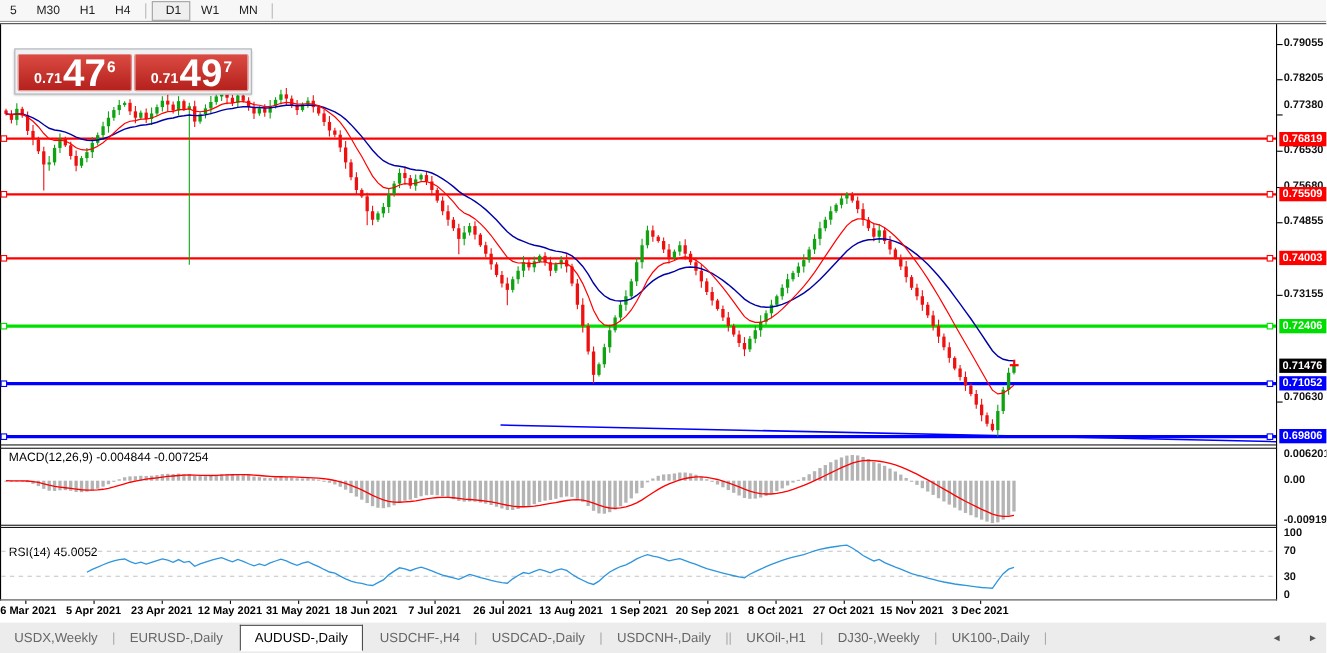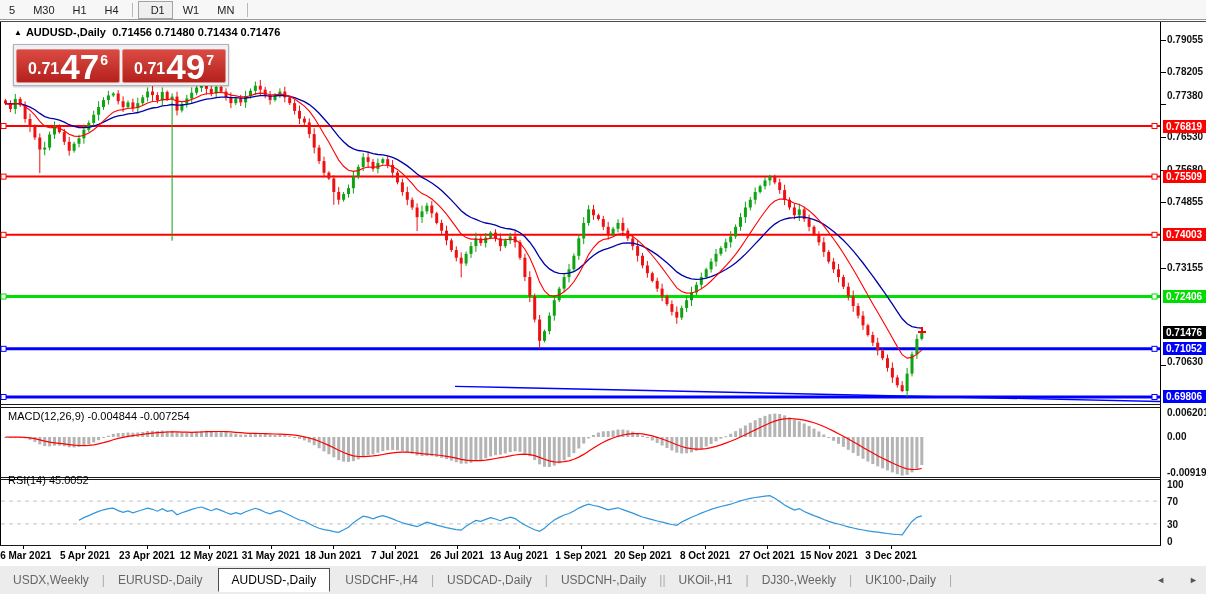--- a/index.html
+++ b/index.html
@@ -37,21 +37,21 @@
   #sell-btn{width:42px;}
   #buy-btn{width:49px;margin-left:auto;}
   .spin{width:16px;background:linear-gradient(#fdfdfd,#d8d8d8);border:1px solid #a9a9a9;color:#444;
         font-size:8px;display:flex;align-items:center;justify-content:center;cursor:pointer;}
   #vol-wrap{display:flex;margin-left:4px;}
   #vol-input{width:70px;border:1px solid #a9a9a9;border-left:none;border-right:none;
              font-family:"Liberation Sans",sans-serif;font-size:14px;font-weight:bold;text-align:right;padding:0 6px 0 0;}
   #tp-row2{display:flex;margin-top:2px;gap:2px;height:34px;}
   .price-box{flex:1;background:linear-gradient(#da4a42,#b5211d);border:1px solid #e08a85;border-radius:2px;
              color:#fff;display:flex;align-items:flex-end;justify-content:center;overflow:hidden;}
-  .pb-prefix{font-size:16px;font-weight:bold;margin:0 1px 4px 0;}
+  .pb-prefix{font-size:13px;font-weight:bold;margin:0 1px 4px 0;}
   .pb-big{font-size:35px;font-weight:bold;line-height:30px;}
   .pb-sup{font-size:14px;font-weight:bold;margin:2px 0 0 1px;align-self:flex-start;}
   
   #date-axis{position:absolute;left:1px;top:546px;width:1159px;height:18px;background:#fff;}
   .date-label{position:absolute;top:4px;transform:translateX(-50%);font-size:10px;font-weight:bold;color:#000;white-space:nowrap;}
   .date-tick{position:absolute;top:0;width:1px;height:3px;background:#000;}
   
   #tab-bar{position:absolute;left:0;top:566px;width:1206px;height:28px;background:#ececec;
            display:flex;align-items:center;font-size:12px;color:#666;}
   .tab{padding:5px 13px;white-space:nowrap;cursor:pointer;}
@@ -484,21 +484,20 @@
       <rect x="1" y="294.01832" width="5" height="5" fill="#fff" stroke="#00e000"></rect>
       <rect x="1152" y="294.01832" width="5" height="5" fill="#fff" stroke="#00e000"></rect>
       <rect x="1" y="346.33688" width="5" height="5" fill="#fff" stroke="#0000ff"></rect>
       <rect x="1152" y="346.33688" width="5" height="5" fill="#fff" stroke="#0000ff"></rect>
       <rect x="1" y="394.4823200000001" width="5" height="5" fill="#fff" stroke="#0000ff"></rect>
       <rect x="1152" y="394.4823200000001" width="5" height="5" fill="#fff" stroke="#0000ff"></rect>
       <rect x="918" y="331" width="8" height="2" fill="#ff0000"></rect>
       <rect x="921" y="327" width="2" height="4" fill="#ff0000"></rect>
     </svg>
 
-  <div id="chart-title"><span class="tri">▲</span><span>AUDUSD-,Daily</span>&nbsp;&nbsp;<span>0.71456 0.71480 0.71434 0.71476</span></div>
 
   <div id="trade-panel">
     <div id="tp-row2">
       <div class="price-box">
         <span class="pb-prefix">0.71</span>
         <span class="pb-big">47</span>
         <span class="pb-sup">6</span>
       </div>
       <div class="price-box">
         <span class="pb-prefix">0.71</span>
@@ -725,21 +724,21 @@
       <rect x="915.4000000000001" y="437" width="3" height="31.711664304968735" fill="#b4b4b4"></rect>
       <rect x="920.3000000000001" y="437" width="3" height="28.00006187843354" fill="#b4b4b4"></rect>
       <polyline points="5.5,437.0 10.4,437.1 15.3,437.1 20.200000000000003,437.1 25.1,437.3 30,437.8 34.900000000000006,438.6 39.800000000000004,439.8 44.7,441.1 49.6,442.1 54.5,442.8 59.400000000000006,443.4 64.30000000000001,443.9 69.2,444.6 74.10000000000001,445.2 79,445.5 83.9,445.6 88.80000000000001,445.4 93.7,444.8 98.60000000000001,443.9 103.5,442.7 108.4,441.3 113.30000000000001,439.8 118.2,438.4 123.10000000000001,437.3 128,436.4 132.9,435.6 137.8,435.0 142.70000000000002,434.4 147.60000000000002,433.7 152.5,433.1 157.4,432.7 162.3,432.3 167.20000000000002,432.0 172.10000000000002,431.8 177,431.9 181.9,432.1 186.8,432.2 191.70000000000002,432.3 196.60000000000002,432.2 201.5,432.0 206.4,431.7 211.3,431.6 216.20000000000002,431.5 221.10000000000002,431.5 226.00000000000003,431.6 230.9,431.9 235.8,432.3 240.70000000000002,432.7 245.60000000000002,433.1 250.50000000000003,433.4 255.4,433.4 260.3,433.5 265.20000000000005,433.6 270.1,433.8 275,434.0 279.90000000000003,434.2 284.8,434.4 289.70000000000005,434.7 294.6,435.2 299.5,435.9 304.40000000000003,436.8 309.3,438.0 314.20000000000005,439.4 319.1,441.2 324,443.2 328.90000000000003,445.4 333.8,447.8 338.70000000000005,450.3 343.6,452.5 348.5,454.4 353.40000000000003,455.8 358.3,456.5 363.20000000000005,456.6 368.1,456.3 373,455.9 377.90000000000003,455.3 382.8,454.5 387.70000000000005,453.6 392.6,452.9 397.5,452.3 402.40000000000003,452.1 407.3,452.2 412.20000000000005,452.5 417.1,453.1 422.00000000000006,453.7 426.90000000000003,454.1 431.8,454.5 436.70000000000005,455.0 441.6,455.5 446.50000000000006,456.3 451.40000000000003,457.1 456.3,458.2 461.20000000000005,459.3 466.1,460.1 471.00000000000006,460.7 475.90000000000003,460.7 480.8,460.6 485.70000000000005,460.1 490.6,459.4 495.50000000000006,458.5 500.40000000000003,457.7 505.3,456.9 510.20000000000005,455.9 515.1,455.0 520,454.4 524.9000000000001,454.2 529.8000000000001,454.6 534.7,455.7 539.6,457.4 544.5,459.3 549.4000000000001,460.8 554.3000000000001,461.8 559.2,462.1 564.1,461.7 569,460.8 573.9000000000001,459.2 578.8000000000001,457.1 583.7,454.4 588.6,451.2 593.5,448.0 598.4000000000001,444.9 603.3000000000001,442.2 608.2,439.9 613.1,438.0 618,436.3 622.9000000000001,435.0 627.8000000000001,434.1 632.7,433.6 637.6,433.5 642.5,433.9 647.4000000000001,434.8 652.3000000000001,435.9 657.2,437.3 662.1,439.0 667,440.8 671.9000000000001,442.7 676.8000000000001,444.7 681.7,446.5 686.6,447.8 691.5,448.7 696.4000000000001,449.1 701.3000000000001,449.1 706.2,448.6 711.1,447.7 716,446.4 720.9000000000001,444.9 725.8000000000001,443.1 730.7,441.3 735.6,439.2 740.5,437.0 745.4000000000001,434.7 750.3000000000001,432.3 755.2,429.9 760.1,427.5 765,425.2 769.9000000000001,423.0 774.8000000000001,421.1 779.7,419.7 784.6,418.8 789.5,418.5 794.4000000000001,418.8 799.3000000000001,419.3 804.2,420.1 809.1,421.3 814.0000000000001,422.7 818.9000000000001,424.5 823.8000000000001,426.5 828.7,428.7 833.6,431.1 838.5000000000001,433.7 843.4000000000001,436.3 848.3000000000001,439.0 853.2,441.8 858.1,444.6 863.0000000000001,447.4 867.9000000000001,450.3 872.8000000000001,453.0 877.7,455.7 882.6,458.2 887.5000000000001,460.6 892.4000000000001,463.0 897.3000000000001,465.2 902.2,467.3 907.1,468.8 912.0000000000001,469.5 916.9000000000001,469.4 921.8000000000001,468.5" fill="none" stroke="#ff0000" stroke-width="1.2"></polyline>
     </svg>
   <div id="macd-axis">
       <div class="macd-ax" style="top: 407.002px;">0.006201</div>
       <div class="macd-ax" style="top: 431px;">0.00</div>
       <div class="macd-ax" style="top: 466.592px;">-0.009197</div>
     </div>
 
-  <div class="panel-label" style="top:474px;">RSI(14) 45.0052</div>
+  <div class="panel-label" style="top:496px;">RSI(14) 45.0052</div>
   <svg id="rsi-svg" width="1159" height="65" style="top:480px;" viewBox="1 480 1159 65">
       <line x1="1" y1="501.1" x2="1160" y2="501.1" stroke="#c3c3c3" stroke-width="1" stroke-dasharray="4 4"></line>
       <line x1="1" y1="523.9" x2="1160" y2="523.9" stroke="#c3c3c3" stroke-width="1" stroke-dasharray="4 4"></line>
       <polyline points="79,520.2 83.9,517.6 88.80000000000001,515.6 93.7,513.4 98.60000000000001,511.4 103.5,509.8 108.4,508.7 113.30000000000001,508.2 118.2,510.6 123.10000000000001,512.3 128,511.0 132.9,512.8 137.8,511.3 142.70000000000002,509.7 147.60000000000002,508.1 152.5,509.3 157.4,511.2 162.3,508.7 167.20000000000002,511.3 172.10000000000002,510.4 177,514.8 181.9,512.7 186.8,511.1 191.70000000000002,509.4 196.60000000000002,508.0 201.5,507.0 206.4,508.9 211.3,510.7 216.20000000000002,508.6 221.10000000000002,510.4 226.00000000000003,512.5 230.9,514.4 235.8,512.7 240.70000000000002,514.1 245.60000000000002,511.8 250.50000000000003,510.0 255.4,508.3 260.3,509.9 265.20000000000005,512.2 270.1,513.9 275,511.9 279.90000000000003,510.7 284.8,513.0 289.70000000000005,515.2 294.6,517.7 299.5,520.0 304.40000000000003,521.0 309.3,523.7 314.20000000000005,526.3 319.1,528.3 324,529.7 328.90000000000003,530.3 333.8,531.7 338.70000000000005,532.3 343.6,529.7 348.5,527.2 353.40000000000003,522.6 358.3,519.2 363.20000000000005,516.2 368.1,517.2 373,518.8 377.90000000000003,516.9 382.8,515.6 387.70000000000005,517.1 392.6,518.9 397.5,521.0 402.40000000000003,522.8 407.3,524.1 412.20000000000005,525.3 417.1,526.7 422.00000000000006,524.4 426.90000000000003,522.2 431.8,523.6 436.70000000000005,525.1 441.6,526.3 446.50000000000006,527.6 451.40000000000003,528.7 456.3,529.6 461.20000000000005,530.2 466.1,526.2 471.00000000000006,523.2 475.90000000000003,520.5 480.8,521.4 485.70000000000005,519.4 490.6,517.7 495.50000000000006,519.0 500.40000000000003,520.7 505.3,518.6 510.20000000000005,517.2 515.1,518.6 520,522.0 524.9000000000001,525.1 529.8000000000001,527.5 534.7,529.8 539.6,531.3 544.5,528.3 549.4000000000001,523.9 554.3000000000001,520.0 559.2,517.4 564.1,515.0 569,513.5 573.9000000000001,511.0 578.8000000000001,508.1 583.7,505.9 588.6,504.2 593.5,505.5 598.4000000000001,506.4 603.3000000000001,508.1 608.2,509.8 613.1,508.8 618,507.8 622.9000000000001,509.6 627.8000000000001,511.4 632.7,513.1 637.6,515.1 642.5,517.0 647.4000000000001,518.4 652.3000000000001,519.7 657.2,521.0 662.1,522.2 667,523.4 671.9000000000001,524.5 676.8000000000001,525.3 681.7,522.0 686.6,519.6 691.5,517.3 696.4000000000001,515.2 701.3000000000001,513.1 706.2,511.2 711.1,509.4 716,507.8 720.9000000000001,506.5 725.8000000000001,505.4 730.7,504.2 735.6,502.5 740.5,500.9 745.4000000000001,499.5 750.3000000000001,498.4 755.2,497.5 760.1,496.8 765,496.1 769.9000000000001,495.6 774.8000000000001,498.2 779.7,501.4 784.6,505.0 789.5,507.6 794.4000000000001,510.0 799.3000000000001,508.6 804.2,511.5 809.1,513.6 814.0000000000001,515.6 818.9000000000001,517.4 823.8000000000001,519.5 828.7,521.4 833.6,522.8 838.5000000000001,524.0 843.4000000000001,525.5 848.3000000000001,526.8 853.2,528.0 858.1,529.1 863.0000000000001,530.0 867.9000000000001,530.9 872.8000000000001,531.6 877.7,532.2 882.6,532.8 887.5000000000001,533.5 892.4000000000001,534.1 897.3000000000001,534.5 902.2,534.8 907.1,527.8 912.0000000000001,521.5 916.9000000000001,517.4 921.8000000000001,515.9" fill="none" stroke="#2f95dd" stroke-width="1.2"></polyline>
     </svg>
   <div id="rsi-axis">
       <div class="rsi-ax" style="top: 479px;">100</div>
       <div class="rsi-ax" style="top: 496.1px;">70</div>
       <div class="rsi-ax" style="top: 518.9px;">30</div>
       <div class="rsi-ax" style="top: 536px;">0</div>

